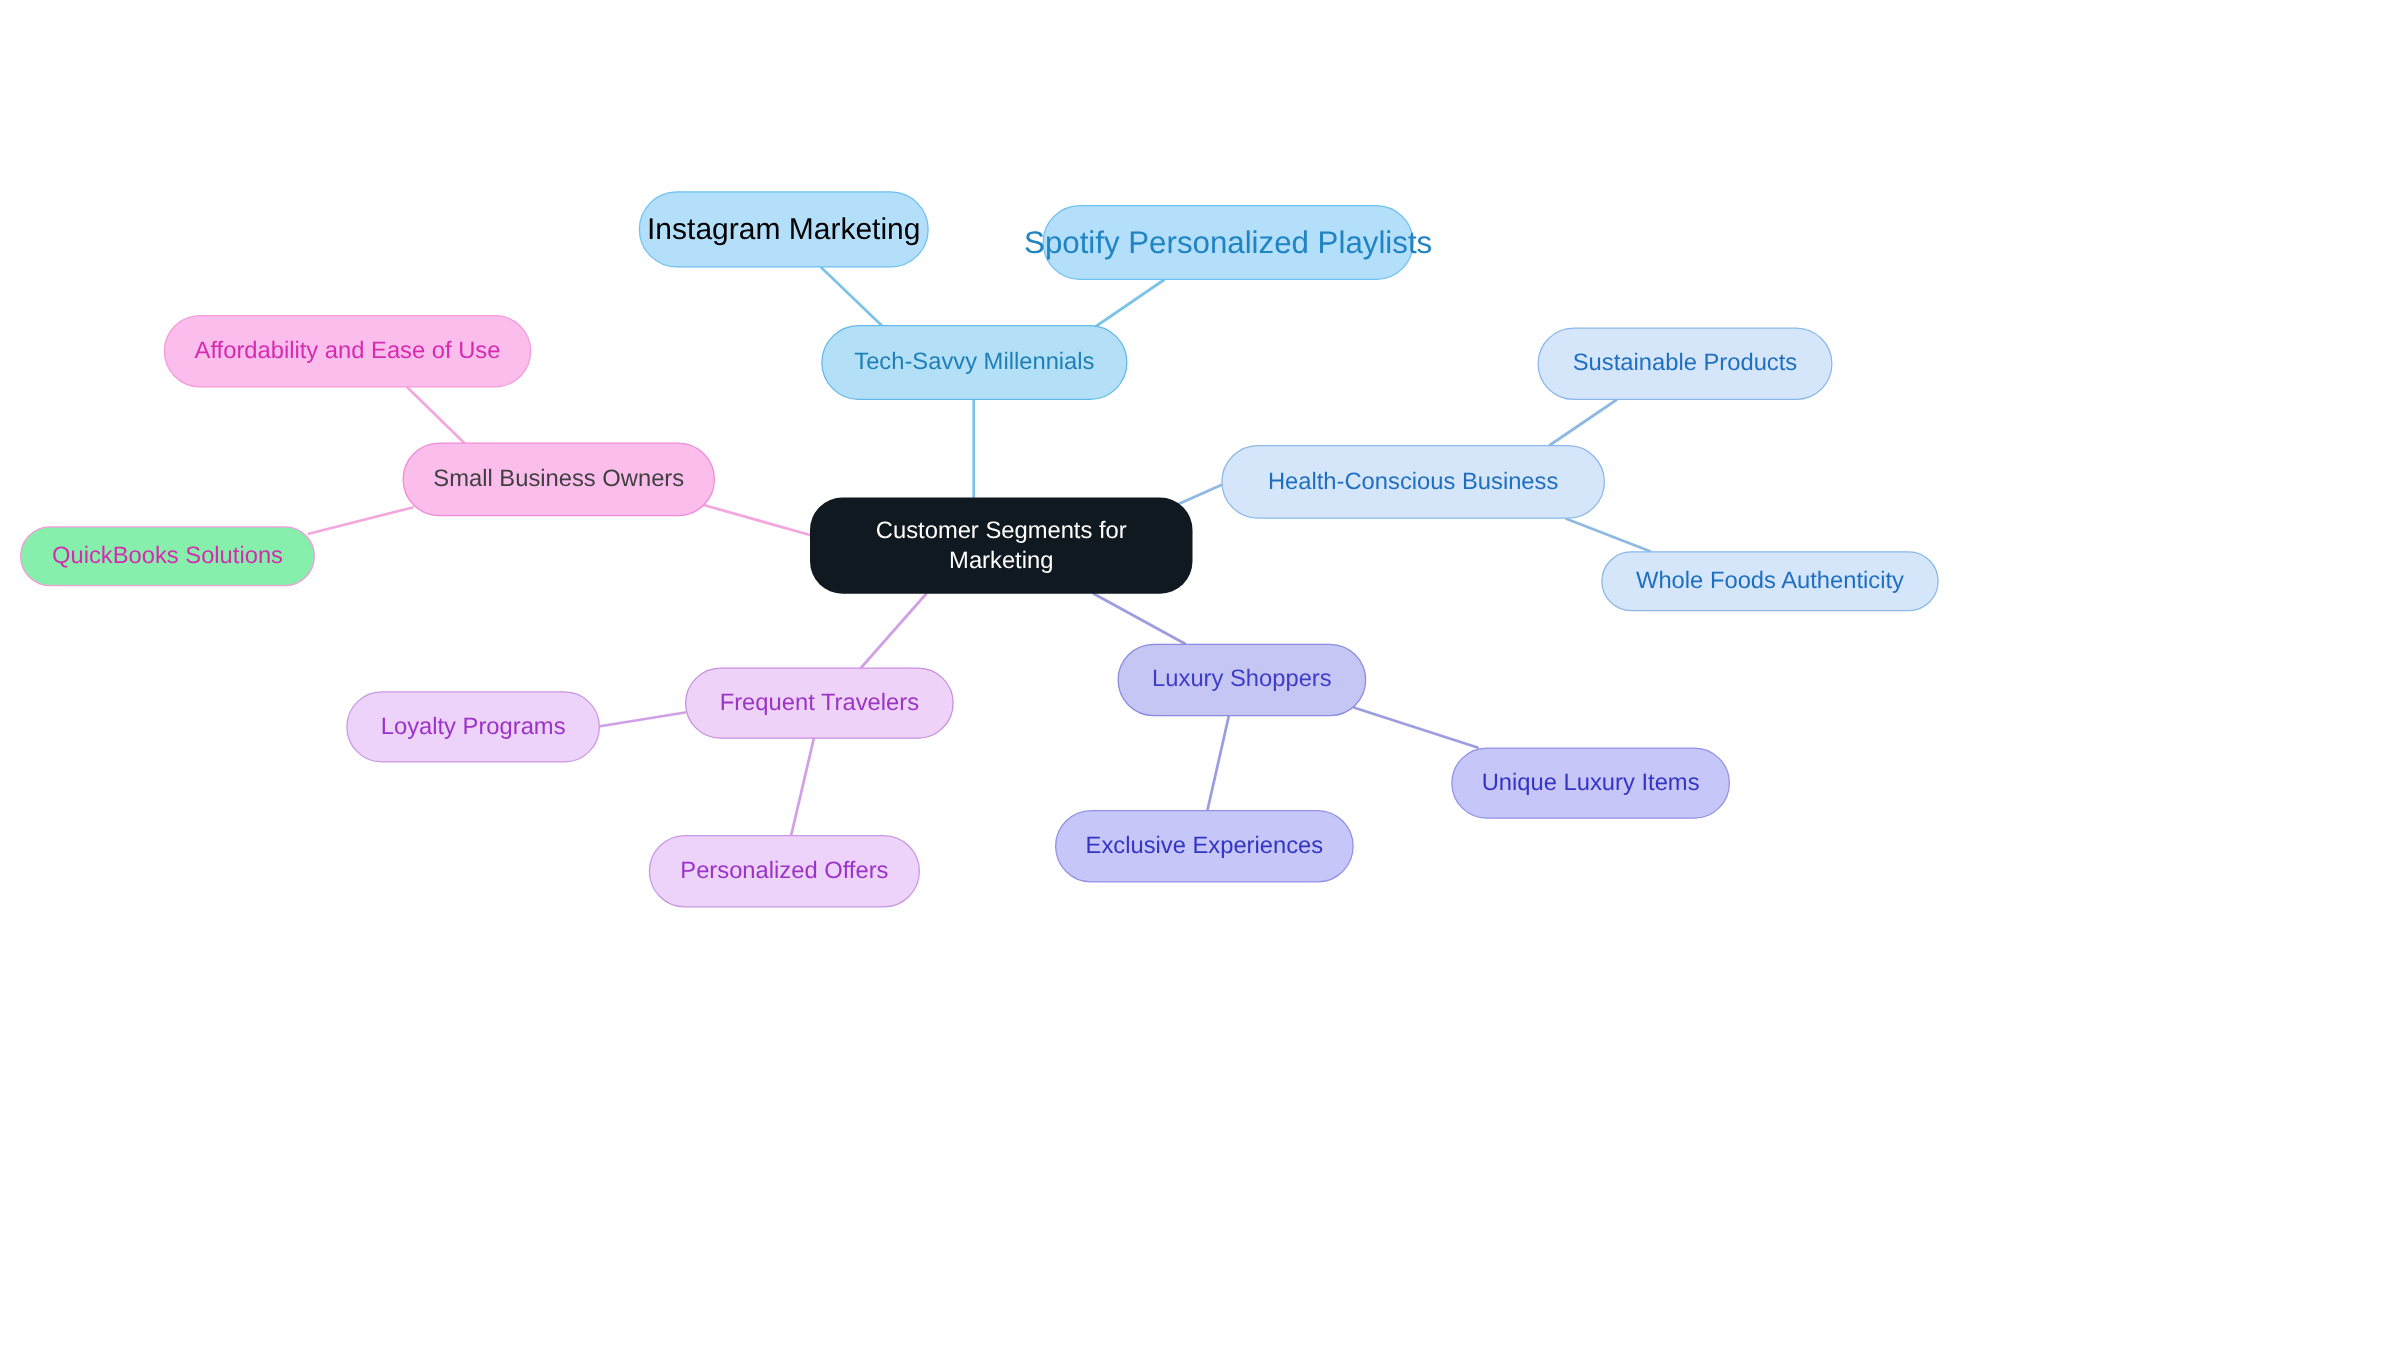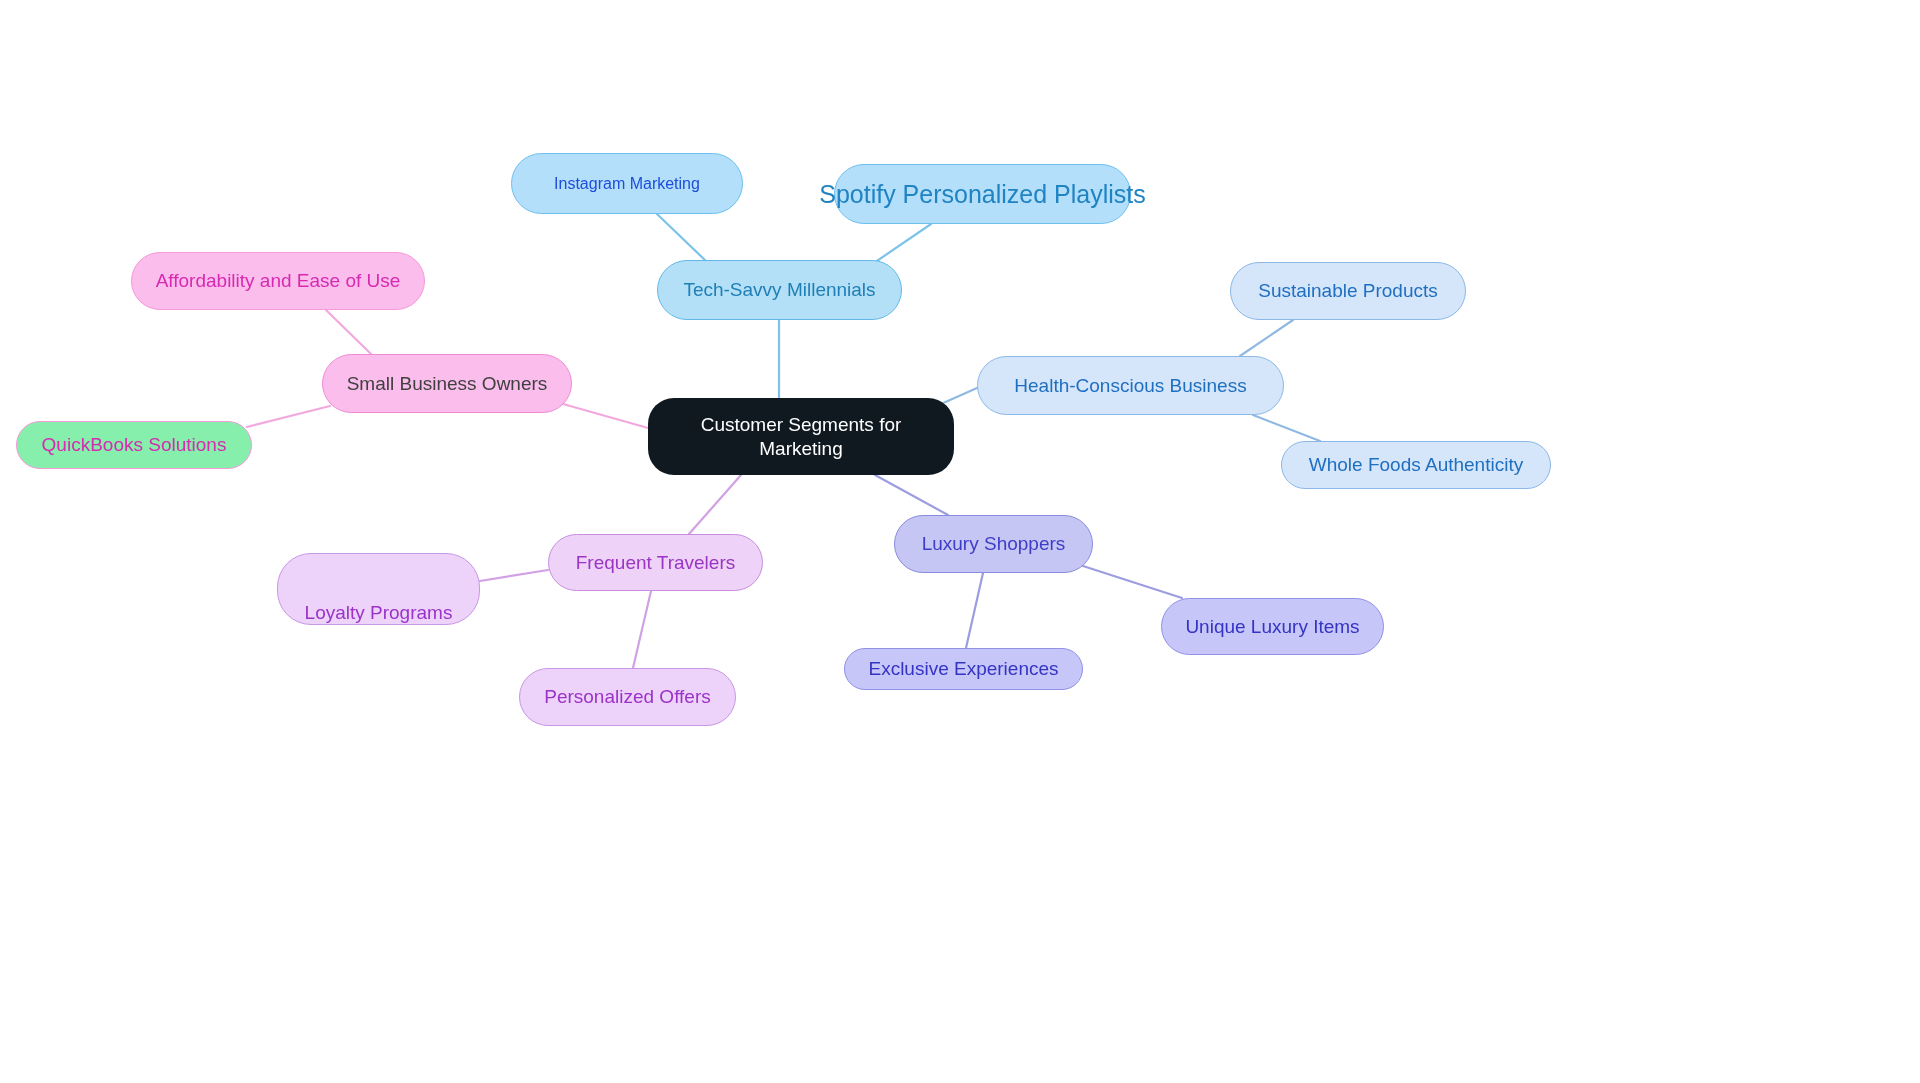--- a/index.html
+++ b/index.html
@@ -72,48 +72,48 @@
       <line x1="371" y1="354" x2="326" y2="310" stroke="#f3a8dd" stroke-width="2.2" stroke-linecap="round"></line>
       <line x1="330" y1="406" x2="247" y2="427" stroke="#f3a8dd" stroke-width="2.2" stroke-linecap="round"></line>
     </svg>
   <div id="node-layer">
       <div class="node root" style="left: 648px; top: 398px; width: 306px; height: 77px; background: rgb(16, 24, 32); color: rgb(255, 255, 255); font-size: 19px;">
         <span class="node-label">Customer Segments for Marketing</span>
       </div>
       <div class="node" style="left: 657px; top: 260px; width: 245px; height: 60px; background: rgb(179, 224, 247); color: rgb(31, 127, 181); border-color: rgb(98, 184, 232); font-size: 19px;">
         <span class="node-label">Tech-Savvy Millennials</span>
       </div>
-      <div class="node" style="left: 511px; top: 153px; width: 232px; height: 61px; background: rgb(179, 223, 251); color: #1d4ed8; border-color: rgb(110, 192, 239); font-size: 16px;">
+      <div class="node" style="left: 511px; top: 153px; width: 232px; height: 61px; background: rgb(179, 223, 251); color: #000000; border-color: rgb(110, 192, 239); font-size: 24px;">
         <span class="node-label">Instagram Marketing</span>
       </div>
       <div class="node" style="left: 834px; top: 164px; width: 297px; height: 60px; background: rgb(179, 223, 251); color: rgb(32, 131, 194); border-color: rgb(110, 192, 239); font-size: 25px;">
         <span class="node-label">Spotify Personalized Playlists</span>
       </div>
       <div class="node" style="left: 977px; top: 356px; width: 307px; height: 59px; background: rgb(213, 230, 251); color: rgb(31, 111, 192); border-color: rgb(139, 184, 232); font-size: 19px;">
         <span class="node-label">Health-Conscious Business</span>
       </div>
       <div class="node" style="left: 1230px; top: 262px; width: 236px; height: 58px; background: rgb(213, 230, 251); color: rgb(31, 111, 192); border-color: rgb(139, 184, 232); font-size: 19px;">
         <span class="node-label">Sustainable Products</span>
       </div>
       <div class="node" style="left: 1281px; top: 441px; width: 270px; height: 48px; background: rgb(213, 230, 251); color: rgb(31, 111, 192); border-color: rgb(139, 184, 232); font-size: 19px;">
         <span class="node-label">Whole Foods Authenticity</span>
       </div>
       <div class="node" style="left: 894px; top: 515px; width: 199px; height: 58px; background: rgb(198, 198, 245); color: rgb(61, 61, 200); border-color: rgb(138, 138, 224); font-size: 19px;">
         <span class="node-label">Luxury Shoppers</span>
       </div>
-      <div class="node" style="left: 844px; top: 648px; width: 239px; height: 42px; background: rgb(198, 198, 249); color: rgb(52, 52, 196); border-color: rgb(145, 145, 230); font-size: 19px;">
+      <div class="node" style="left: 844px; top: 648px; width: 239px; height: 58px; background: rgb(198, 198, 249); color: rgb(52, 52, 196); border-color: rgb(145, 145, 230); font-size: 19px;">
         <span class="node-label">Exclusive Experiences</span>
       </div>
       <div class="node" style="left: 1161px; top: 598px; width: 223px; height: 57px; background: rgb(198, 198, 249); color: rgb(52, 52, 196); border-color: rgb(145, 145, 230); font-size: 19px;">
         <span class="node-label">Unique Luxury Items</span>
       </div>
       <div class="node" style="left: 548px; top: 534px; width: 215px; height: 57px; background: rgb(238, 210, 247); color: rgb(154, 53, 196); border-color: rgb(201, 142, 224); font-size: 19px;">
         <span class="node-label">Frequent Travelers</span>
       </div>
-      <div class="node" style="left: 277px; top: 553px; width: 203px; height: 72px; background: rgb(237, 210, 249); color: rgb(155, 51, 201); border-color: rgb(201, 152, 228); font-size: 19px; align-items: flex-end;">
+      <div class="node" style="left: 277px; top: 553px; width: 203px; height: 57px; background: rgb(237, 210, 249); color: rgb(155, 51, 201); border-color: rgb(201, 152, 228); font-size: 19px;">
         <span class="node-label">Loyalty Programs</span>
       </div>
       <div class="node" style="left: 519px; top: 668px; width: 217px; height: 58px; background: rgb(237, 210, 249); color: rgb(155, 51, 201); border-color: rgb(201, 152, 228); font-size: 19px;">
         <span class="node-label">Personalized Offers</span>
       </div>
       <div class="node" style="left: 322px; top: 354px; width: 250px; height: 59px; background: rgb(251, 189, 236); color: #404040; border-color: rgb(240, 138, 212); font-size: 19px;">
         <span class="node-label">Small Business Owners</span>
       </div>
       <div class="node" style="left: 131px; top: 252px; width: 294px; height: 58px; background: rgb(251, 189, 236); color: rgb(214, 43, 176); border-color: rgb(245, 154, 218); font-size: 19px;">
         <span class="node-label">Affordability and Ease of Use</span>

